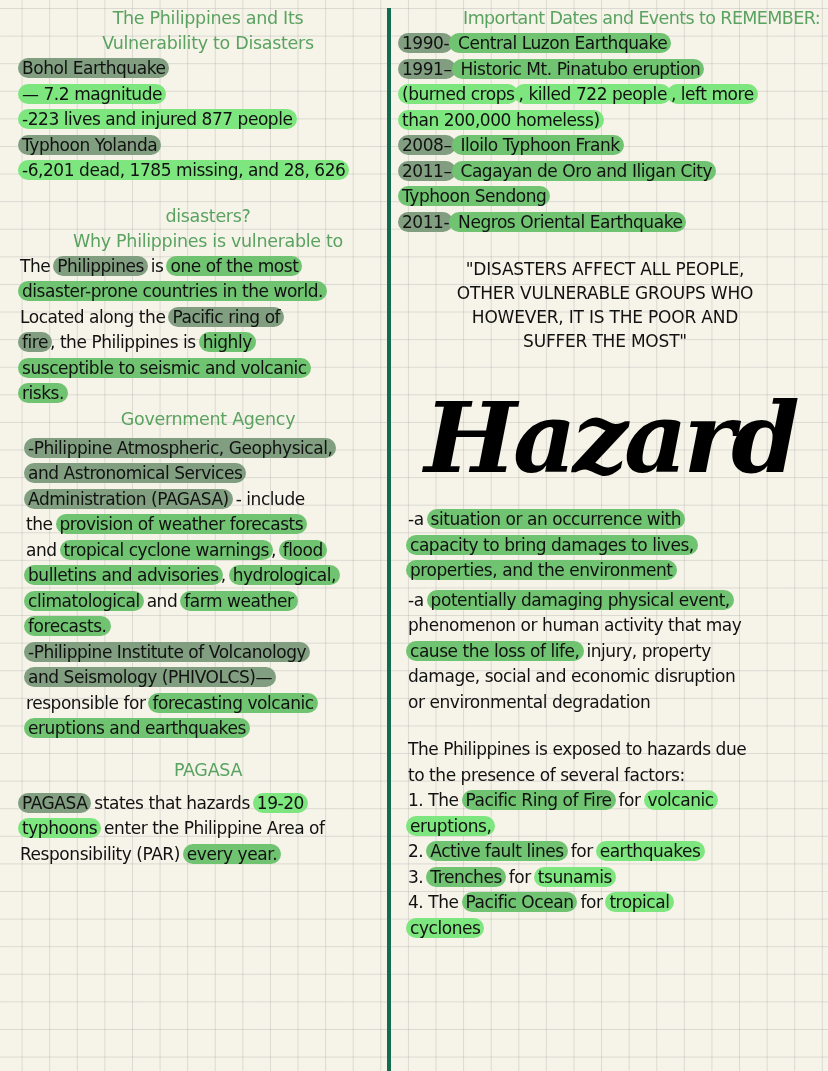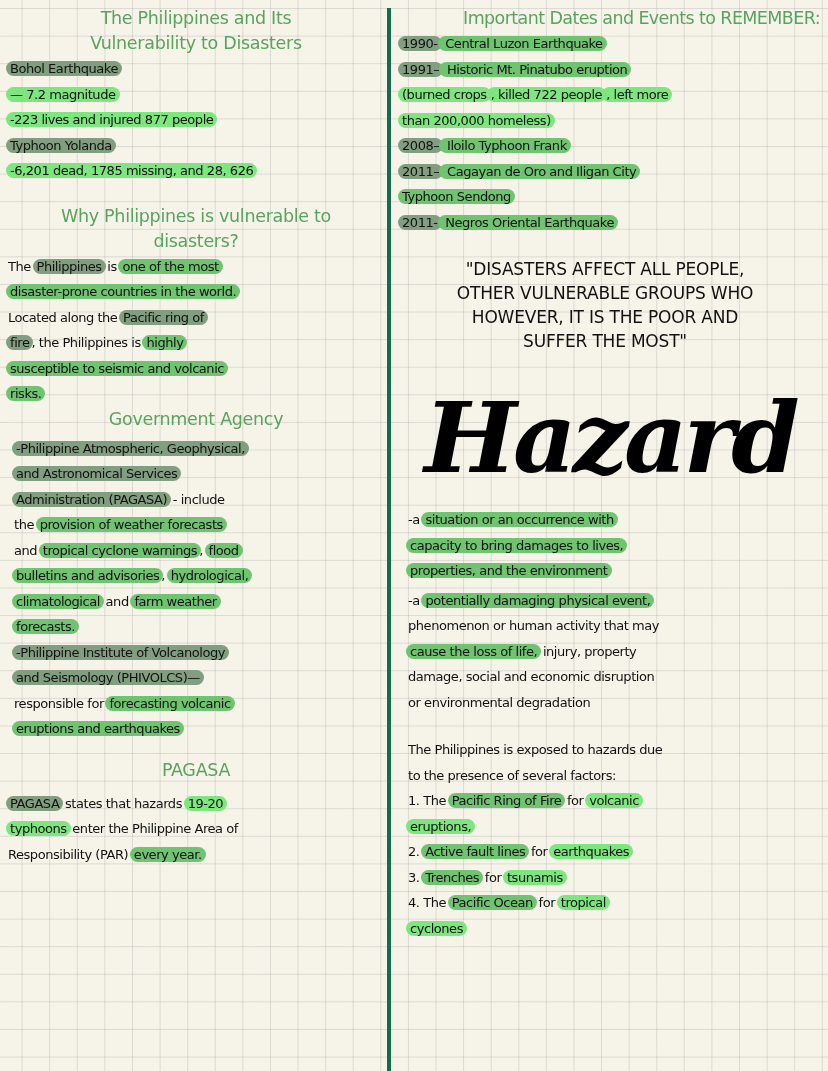--- a/index.html
+++ b/index.html
@@ -8,25 +8,25 @@
     background-color:#f6f4e9;
     background-image:
       linear-gradient(to right, rgba(150,150,150,0.28) 1px, transparent 1px),
       linear-gradient(to bottom, rgba(150,150,150,0.28) 1px, transparent 1px);
     background-size:27.6px 27.6px;
     background-position:-6px 8px;
     font-family:"DejaVu Sans", sans-serif;
     color:#111;
   }
   .col{position:absolute;top:0;}
-  .left{left:8px;width:376px;}
+  .left{left:20px;width:376px;}
   .right{left:400px;width:420px;}
   .divider{position:absolute;left:387px;top:8px;width:4px;height:1063px;background:#156b50;}
   .heading{color:#5aa260;text-align:center;font-size:17.5px;line-height:25px;letter-spacing:-0.3px;}
-  .line{font-size:13px;line-height:25.5px;white-space:nowrap;letter-spacing:-0.45px;}
+  .line{font-size:17px;line-height:25.5px;white-space:nowrap;letter-spacing:-0.45px;}
   .hl{border-radius:12px;padding:0 4px;margin:0 -2px;}
   .g1{background:#7ee67e;}  
   .g2{background:#70c471;}  
   .g3{background:#819f80;}  
   .quote{text-align:center;font-size:17px;line-height:24px;letter-spacing:-0.2px;}
   .hazard{font-family:"DejaVu Serif", serif;font-style:italic;font-weight:bold;color:#000000;
     font-size:98px;line-height:110px;text-align:center;letter-spacing:-4px;}
 </style>
 </head>
 <body>
@@ -41,22 +41,22 @@
 
   <div>
     <div class="line"><span class="hl g3">Bohol Earthquake</span></div>
     <div class="line"><span class="hl g1">— 7.2 magnitude</span></div>
     <div class="line"><span class="hl g1">-223 lives and injured 877 people</span></div>
     <div class="line"><span class="hl g3">Typhoon Yolanda</span></div>
     <div class="line"><span class="hl g1">-6,201 dead, 1785 missing, and 28, 626</span></div>
   </div>
 
   <div class="heading" style="margin-top:20px">
+    <div>disasters?</div>
     <div>Why Philippines is vulnerable to</div>
-    <div>disasters?</div>
   </div>
 
   <div>
     <div class="line"><span>The </span><span class="hl g3">Philippines</span><span> is </span><span class="hl g2">one of the most</span></div>
     <div class="line"><span class="hl g2">disaster-prone countries in the world.</span></div>
     <div class="line"><span>Located along the </span><span class="hl g3">Pacific ring of</span></div>
     <div class="line"><span class="hl g3">fire</span><span>, the Philippines is </span><span class="hl g2">highly</span></div>
     <div class="line"><span class="hl g2">susceptible to seismic and volcanic</span></div>
     <div class="line"><span class="hl g2">risks.</span></div>
   </div>

